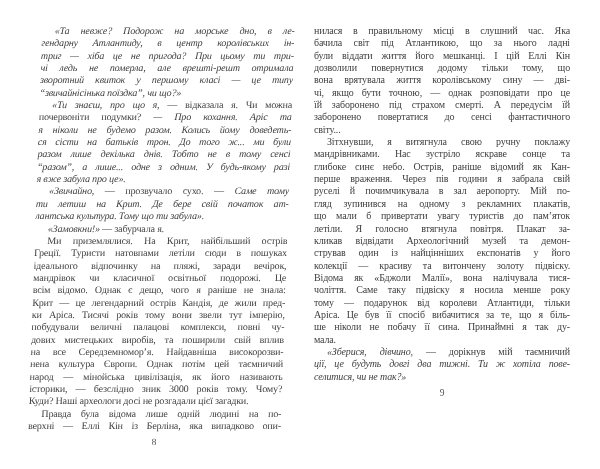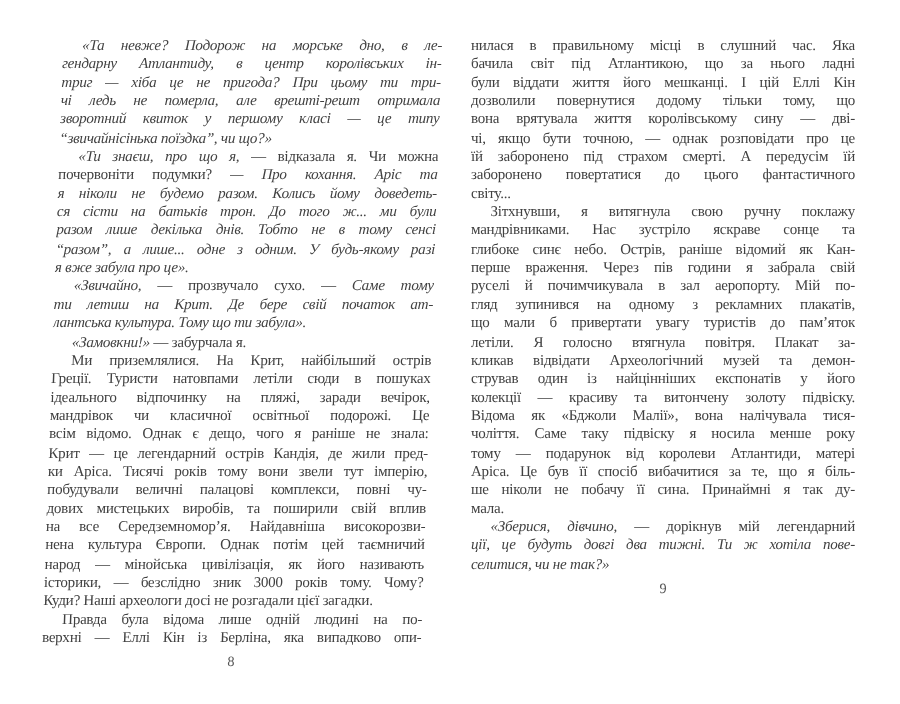--- a/index.html
+++ b/index.html
@@ -84,38 +84,38 @@
   </div>
   <div class="page page-right">
     <div class="lines">
         <div class="line"><span class="seg">нилася в правильному місці в слушний час. Яка</span></div>
         <div class="line"><span class="seg">бачила світ під Атлантикою, що за нього ладні</span></div>
         <div class="line"><span class="seg">були віддати життя його мешканці. І цій Еллі Кін</span></div>
         <div class="line"><span class="seg">дозволили повернутися додому тільки тому, що</span></div>
         <div class="line"><span class="seg">вона врятувала життя королівському сину — дві-</span></div>
         <div class="line"><span class="seg">чі, якщо бути точною, — однак розповідати про це</span></div>
         <div class="line"><span class="seg">їй заборонено під страхом смерті. А передусім їй</span></div>
-        <div class="line"><span class="seg">заборонено повертатися до цього фантастичного</span></div>
+        <div class="line"><span class="seg">заборонено повертатися до сенсі фантастичного</span></div>
         <div class="line end"><span class="seg">світу...</span></div>
         <div class="line indent"><span class="seg">Зітхнувши, я витягнула свою ручну поклажу</span></div>
         <div class="line"><span class="seg">мандрівниками. Нас зустріло яскраве сонце та</span></div>
         <div class="line"><span class="seg">глибоке синє небо. Острів, раніше відомий як Кан-</span></div>
         <div class="line"><span class="seg">перше враження. Через пів години я забрала свій</span></div>
         <div class="line"><span class="seg">руселі й почимчикувала в зал аеропорту. Мій по-</span></div>
         <div class="line"><span class="seg">гляд зупинився на одному з рекламних плакатів,</span></div>
         <div class="line"><span class="seg">що мали б привертати увагу туристів до пам’яток</span></div>
         <div class="line"><span class="seg">летіли. Я голосно втягнула повітря. Плакат за-</span></div>
         <div class="line"><span class="seg">кликав відвідати Археологічний музей та демон-</span></div>
         <div class="line"><span class="seg">стрував один із найцінніших експонатів у його</span></div>
         <div class="line"><span class="seg">колекції — красиву та витончену золоту підвіску.</span></div>
         <div class="line"><span class="seg">Відома як «Бджоли Малії», вона налічувала тися-</span></div>
         <div class="line"><span class="seg">чоліття. Саме таку підвіску я носила менше року</span></div>
-        <div class="line"><span class="seg">тому — подарунок від королеви Атлантиди, матері</span></div>
+        <div class="line"><span class="seg">тому — подарунок від королеви Атлантиди, тільки</span></div>
         <div class="line"><span class="seg">Аріса. Це був її спосіб вибачитися за те, що я біль-</span></div>
         <div class="line"><span class="seg">ше ніколи не побачу її сина. Принаймні я так ду-</span></div>
         <div class="line end"><span class="seg">мала.</span></div>
-        <div class="line indent"><span class="seg it">«Зберися, дівчино, </span><span class="seg">— дорікнув мій легендарний</span></div>
+        <div class="line indent"><span class="seg it">«Зберися, дівчино, </span><span class="seg">— дорікнув мій таємничий</span></div>
         <div class="line"><span class="seg it">ції, це будуть довгі два тижні. Ти ж хотіла пове-</span></div>
         <div class="line end"><span class="seg it">селитися, чи не так?»</span></div>
       </div>
     <div class="pagenum">9</div>
   </div>
 </div>
 
 </body></html>

